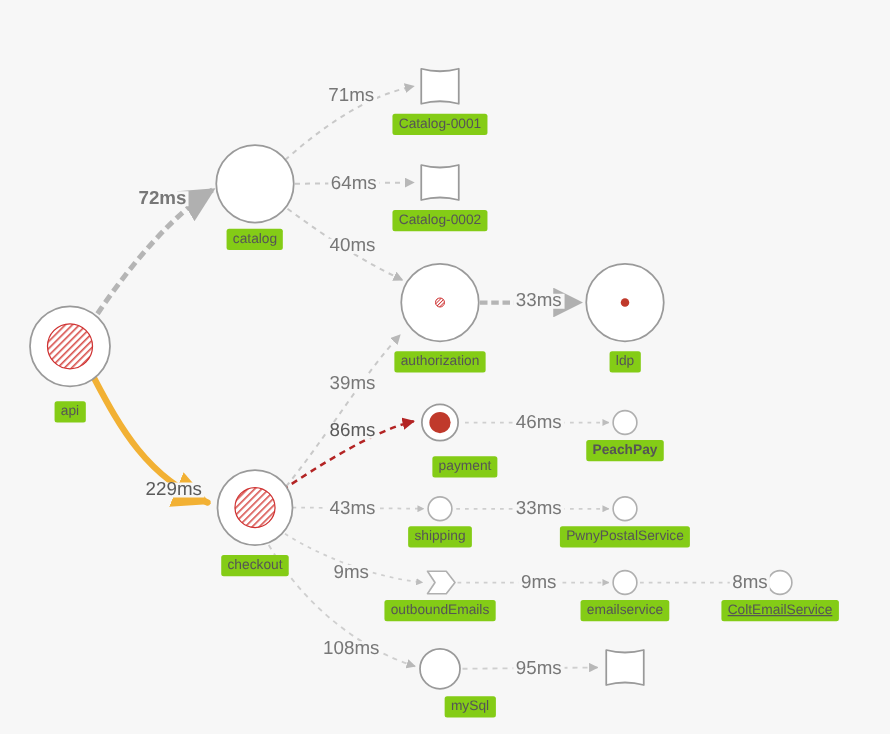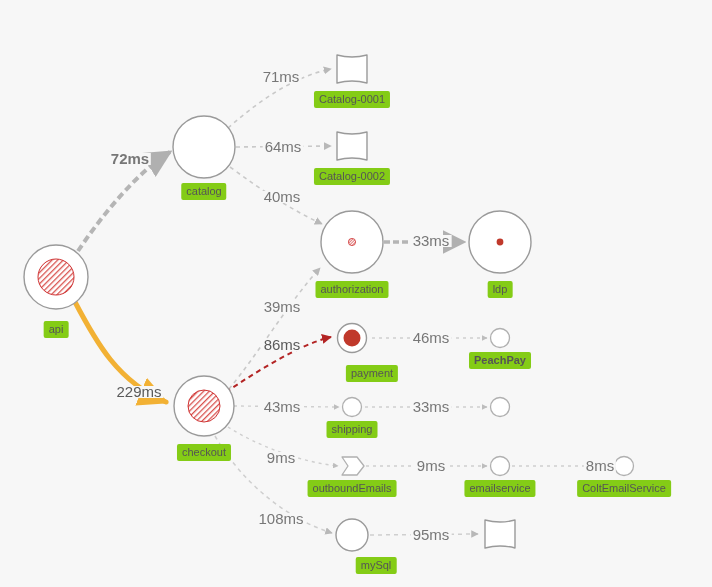--- a/index.html
+++ b/index.html
@@ -175,23 +175,24 @@
   <div class="node-label" style="left:56px;  top:321px;text-align:right;">api</div>
   <div class="node-label" style="left:204px; top:183px;">catalog</div>
   <div class="node-label" style="left:352px; top:91px;">Catalog-0001</div>
   <div class="node-label" style="left:352px; top:168px;">Catalog-0002</div>
   <div class="node-label" style="left:352px; top:281px;">authorization</div>
   <div class="node-label" style="left:500px; top:281px;">ldp</div>
   <div class="node-label" style="left:352px; top:365px;margin-left:20px;">payment</div>
   <div class="node-label" style="left:500px; top:352px;font-weight:bold;">PeachPay</div>
   <div class="node-label" style="left:204px; top:444px;">checkout</div>
   <div class="node-label" style="left:352px; top:421px;">shipping</div>
+  <div class="node-label" style="left:500px; top:421px;">PwnyPostalService</div>
   <div class="node-label" style="left:352px; top:480px;">outboundEmails</div>
   <div class="node-label" style="left:500px; top:480px;">emailservice</div>
-  <div class="node-label" style="left:624px; top:480px;">ColtEmailService</div>
+  <div class="node-label" style="left:624px; top:480px;text-decoration:underline;">ColtEmailService</div>
   <div class="node-label" style="left:352px; top:557px;margin-left:24px;">mySql</div>
 
   <div class="edge-label" style="left:130px; top:159px;font-weight:bold;">72ms</div>
   <div class="edge-label hot" style="left:139px; top:392px;">229ms</div>
   <div class="edge-label" style="left:281px; top:77px;">71ms</div>
   <div class="edge-label" style="left:283px; top:147px;">64ms</div>
   <div class="edge-label" style="left:282px; top:197px;">40ms</div>
   <div class="edge-label" style="left:431px; top:241px;">33ms</div>
   <div class="edge-label" style="left:282px; top:307px;">39ms</div>
   <div class="edge-label hot" style="left:282px; top:345px;">86ms</div>

